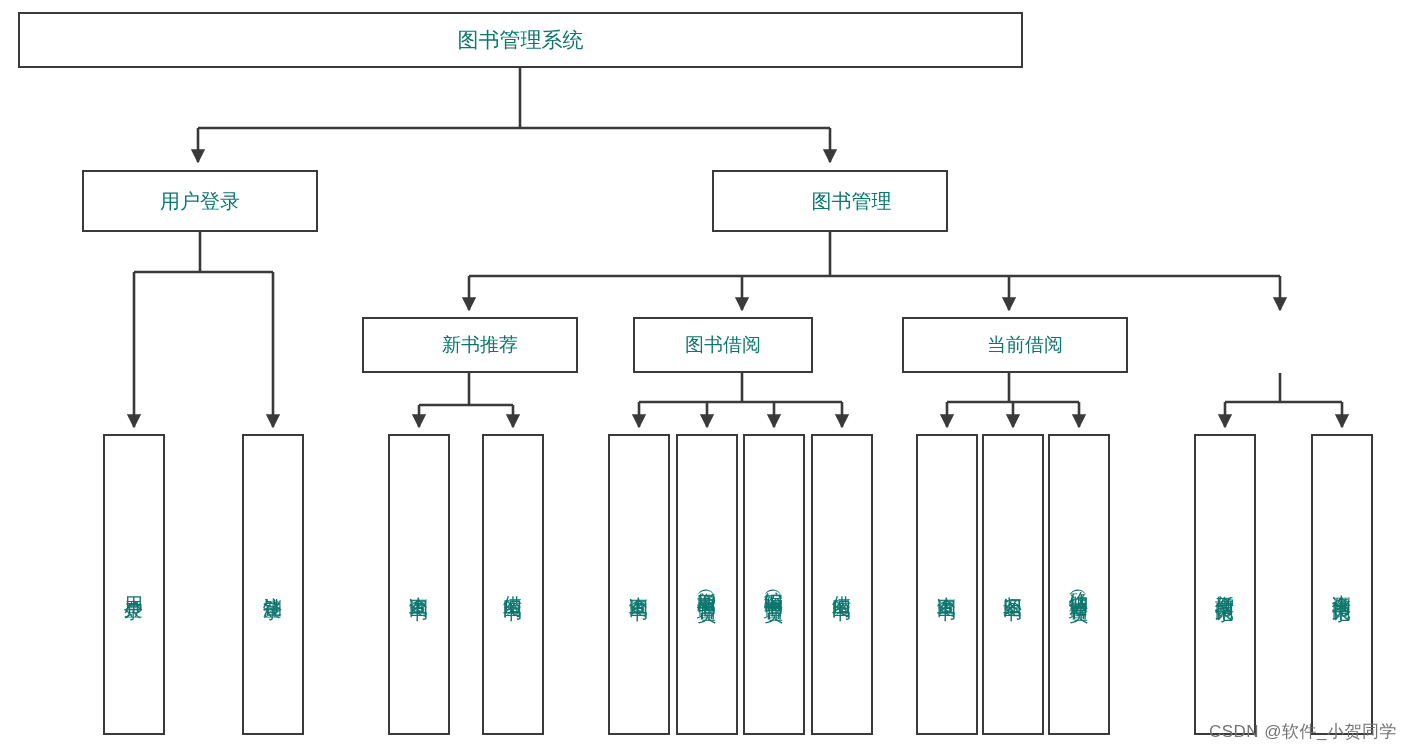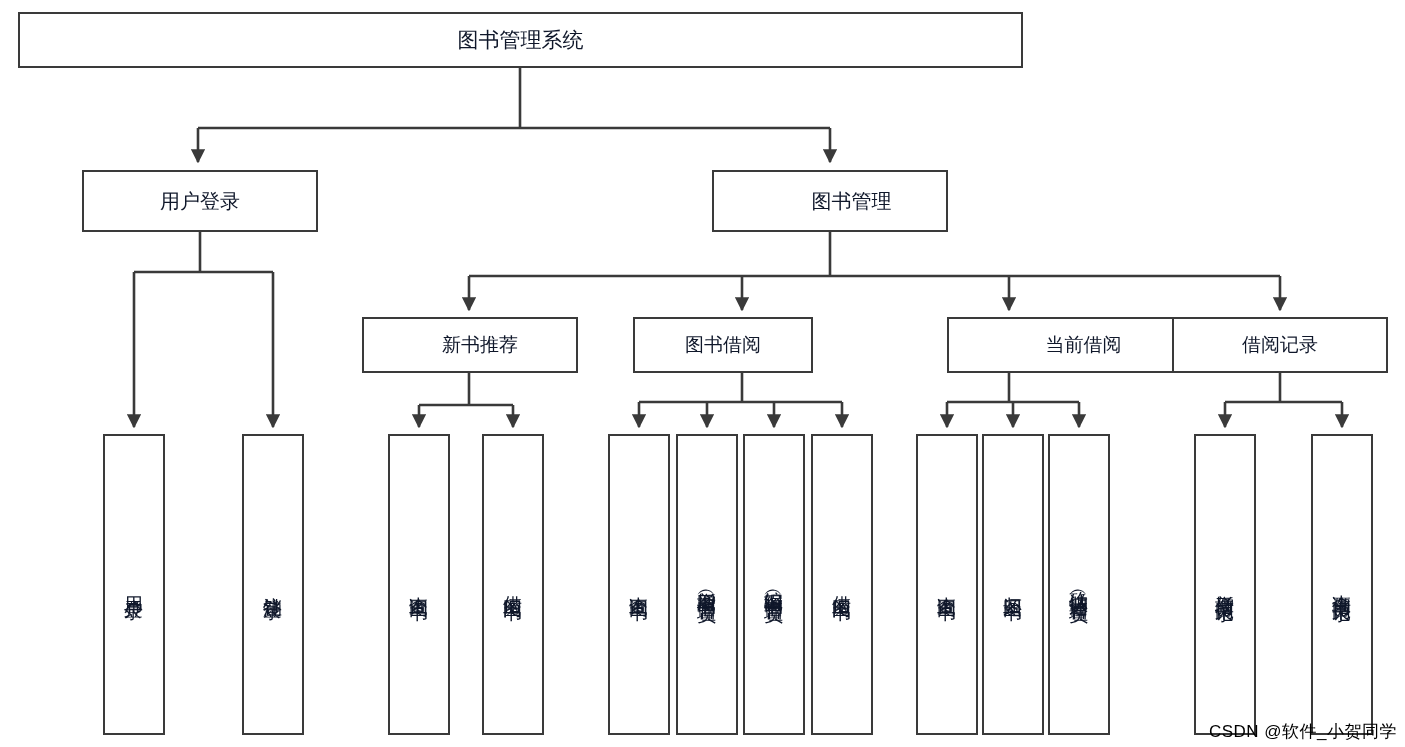--- a/index.html
+++ b/index.html
@@ -26,21 +26,21 @@
     pointer-events: none;
   }
   .node {
     position: absolute;
     box-sizing: border-box;
     background: #ffffff;
     border: 2px solid #3a3a3a;
     display: flex;
     align-items: center;
     justify-content: center;
-    color: #0f172a;
+    color: #0f766e;
     z-index: 2;
   }
   .node.root {
     font-size: 21px;
   }
   .node.mid {
     font-size: 20px;
   }
   .node.branch {
     font-size: 19px;
@@ -57,21 +57,21 @@
     letter-spacing: 2px;
     line-height: 1;
     white-space: nowrap;
     text-align: center;
   }
   .watermark {
     position: absolute;
     right: 8px;
     bottom: 4px;
     font-size: 17px;
-    color: #000000;
+    color: #737373;
     z-index: 5;
     white-space: nowrap;
     letter-spacing: 0.5px;
   }
 </style>
 </head>
 <body>
 
 <div id="canvas">
 
@@ -136,25 +136,22 @@
   <div class="node mid" style="left:712px; top:170px; width:236px; height:62px;padding-left:43px;">
     <span>图书管理</span>
   </div>
 
   <div class="node branch" style="left:362px; top:317px; width:216px; height:56px;padding-left:20px;">
     <span>新书推荐</span>
   </div>
   <div class="node branch" style="left:633px; top:317px; width:180px; height:56px;">
     <span>图书借阅</span>
   </div>
-  <div class="node branch" style="left:947px; top:317px; width:253px; height:56px;padding-left:20px;">
+  <div class="node branch" style="left:902px; top:317px; width:226px; height:56px;padding-left:20px;">
     <span>当前借阅</span>
-  </div>
-  <div class="node branch" style="left:1172px; top:317px; width:216px; height:56px;">
-    <span>借阅记录</span>
   </div>
 
   <div class="node leaf" style="left:103px; top:434px; width:62px; height:301px;">
     <span class="vtext">用户登录</span>
   </div>
   <div class="node leaf" style="left:242px; top:434px; width:62px; height:301px;">
     <span class="vtext">注销登录</span>
   </div>
   <div class="node leaf" style="left:388px; top:434px; width:62px; height:301px;">
     <span class="vtext">查询图书</span>

